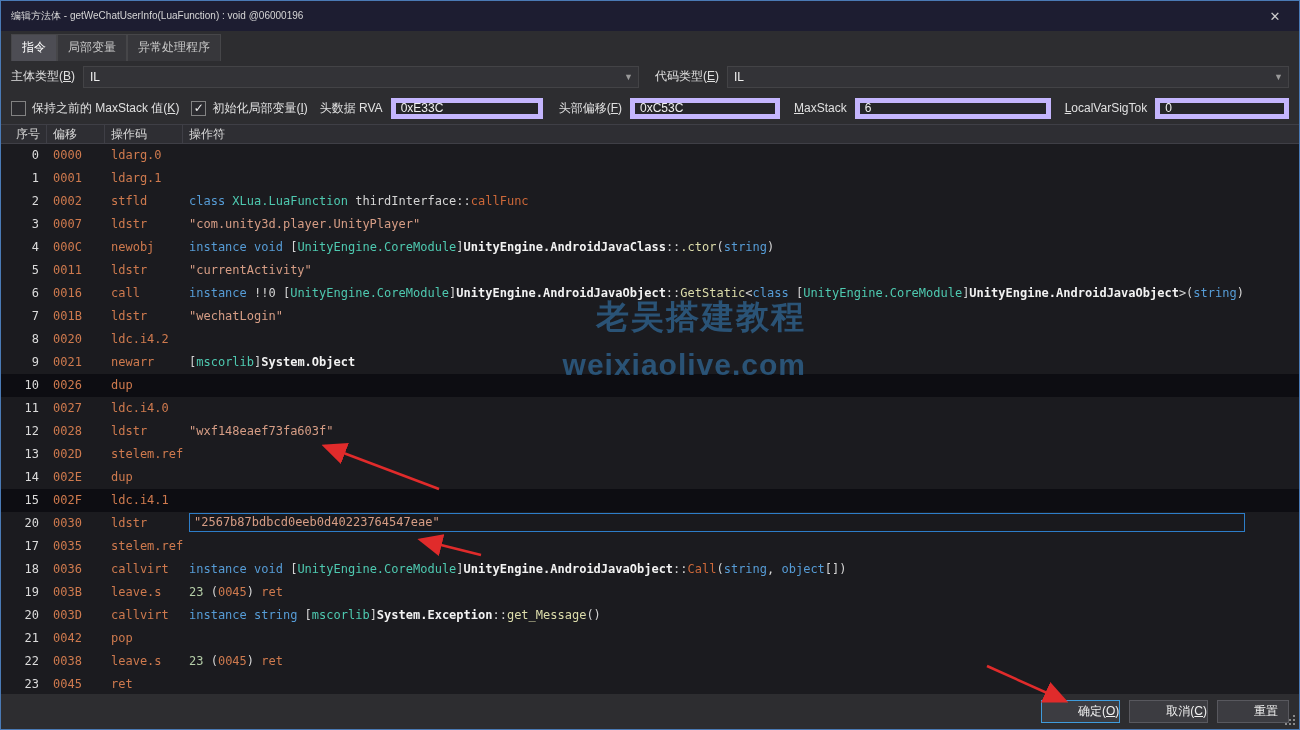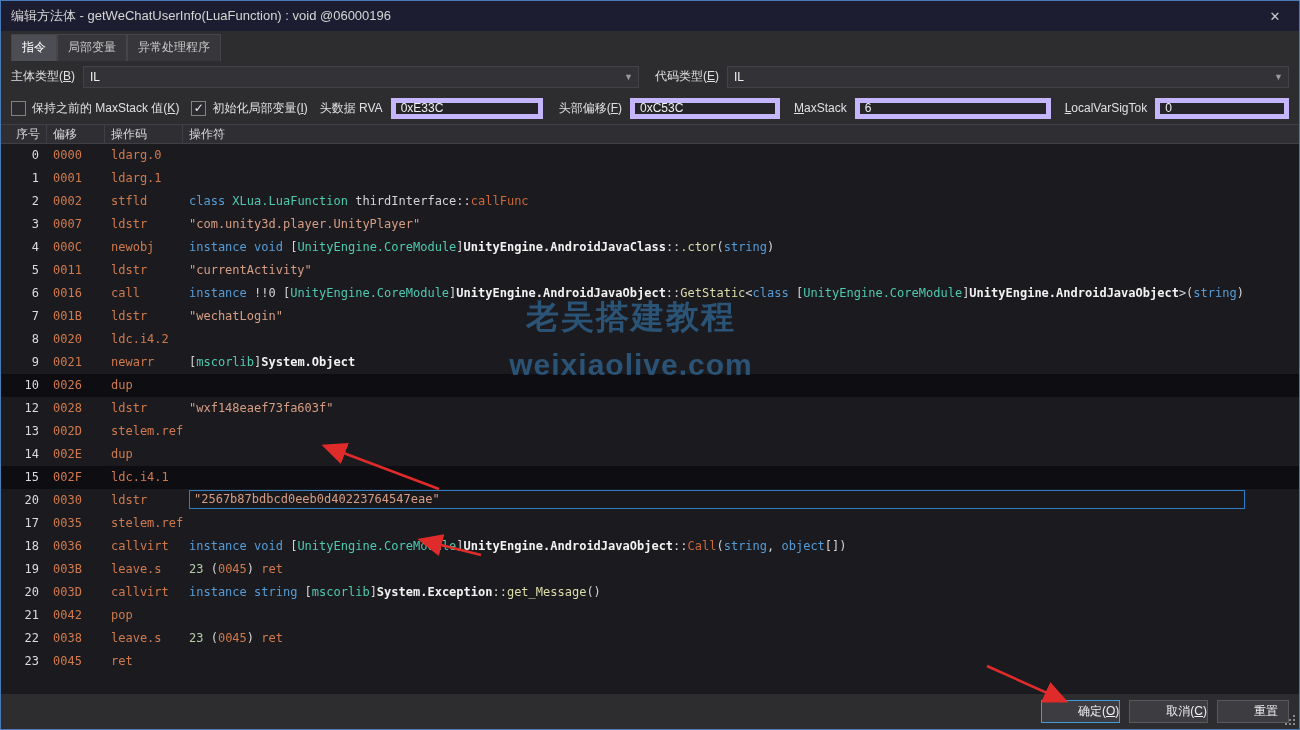--- a/index.html
+++ b/index.html
@@ -1,21 +1,21 @@
 <!DOCTYPE html>
 <html><head>
 <meta charset="utf-8">
 <style>
   *{margin:0;padding:0;box-sizing:border-box;}
   html,body{width:1300px;height:730px;overflow:hidden;background:#1e1e1e;}
   .window{position:relative;width:1300px;height:730px;background:#2d2d30;border:1px solid #4a7ab5;
     display:flex;flex-direction:column;font-family:"Liberation Sans","DejaVu Sans",sans-serif;color:#dcdcdc;overflow:hidden;}
   
   .titlebar{height:30px;flex:0 0 30px;background:#1d1d31;display:flex;align-items:center;padding:0 10px;}
-  .titlebar .title{font-size:13px;color:#d6d6d6;flex:1;white-space:nowrap;overflow:hidden;}
+  .titlebar .title{font-size:10px;color:#d6d6d6;flex:1;white-space:nowrap;overflow:hidden;}
   .titlebar .close{width:28px;text-align:center;color:#cccccc;font-size:13px;}
   
   .tabstrip{height:30px;flex:0 0 30px;display:flex;align-items:flex-end;padding:0 10px;}
   .tab{font-size:12px;padding:4px 10px 5px;background:#37373b;border:1px solid #464649;border-bottom:none;color:#c8c8c8;white-space:nowrap;}
   .tab.active{background:#4d4d54;color:#ffffff;}
   
   .lbl{font-size:12px;white-space:nowrap;color:#e0e0e0;}
   u{text-decoration:underline;}
   .row1{height:31px;flex:0 0 31px;display:flex;align-items:center;padding:0 10px;}
   .combo{height:22px;background:#333337;border:1px solid #434346;display:flex;align-items:center;padding:0 5px 0 6px;font-size:12px;color:#f0f0f0;}
@@ -62,21 +62,21 @@
   .tk-str{color:#d69d85;}
   .tk-num{color:#b5cea8;}
   .tk-pl{color:#d4d4d4;}
   .tk-off,.tk-opd{color:#cf7a4e;}
   
   .footer{height:35px;flex:0 0 35px;background:#2d2d30;display:flex;align-items:center;justify-content:flex-end;padding-right:10px;}
   .btn{min-width:72px;height:23px;background:#3c3c41;border:1px solid#58585e;border:1px solid #58585e;color:#f0f0f0;font-size:12px;
       display:flex;align-items:center;justify-content:flex-start;margin-left:9px;white-space:nowrap;padding-left:36px;}
   .btn.primary{border-color:#3f9bdc;}
   
-  .watermark{position:absolute;left:455px;top:294px;width:350px;text-align:center;pointer-events:none;
+  .watermark{position:absolute;left:455px;top:294px;width:350px;text-align:right;pointer-events:none;
       color:rgba(58,140,205,0.5);font-weight:bold;}
   .wm1{font-size:33px;letter-spacing:2px;}
   .wm2{font-size:30px;margin-top:8px;letter-spacing:1px;}
   
   .arrows{position:absolute;left:0;top:0;width:1300px;height:730px;pointer-events:none;}
   .arrows line{stroke:#e02b2b;stroke-width:2.5;}
   
   .grip{position:absolute;right:4px;bottom:4px;width:2px;height:2px;background:#8a8a8a;
       box-shadow:-4px 0 #8a8a8a,-8px 0 #8a8a8a,0 -4px #8a8a8a,-4px -4px #8a8a8a,0 -8px #8a8a8a;}
 </style>
@@ -194,20 +194,26 @@
         <div class="cell c-op">newarr</div>
         <div class="cell c-opr"><span class="tk-pl">[</span><span class="tk-ty">mscorlib</span><span class="tk-pl">]</span><span class="tk-tyb">System.Object</span></div>
       </div>
       <div class="grow selected">
         <div class="cell c-idx">10</div>
         <div class="cell c-off">0026</div>
         <div class="cell c-op">dup</div>
         <div class="cell c-opr"></div>
       </div>
       <div class="grow">
+        <div class="cell c-idx">11</div>
+        <div class="cell c-off">0027</div>
+        <div class="cell c-op">ldc.i4.0</div>
+        <div class="cell c-opr"></div>
+      </div>
+      <div class="grow">
         <div class="cell c-idx">12</div>
         <div class="cell c-off">0028</div>
         <div class="cell c-op">ldstr</div>
         <div class="cell c-opr"><span class="tk-str">"wxf148eaef73fa603f"</span></div>
       </div>
       <div class="grow">
         <div class="cell c-idx">13</div>
         <div class="cell c-off">002D</div>
         <div class="cell c-op">stelem.ref</div>
         <div class="cell c-opr"></div>

